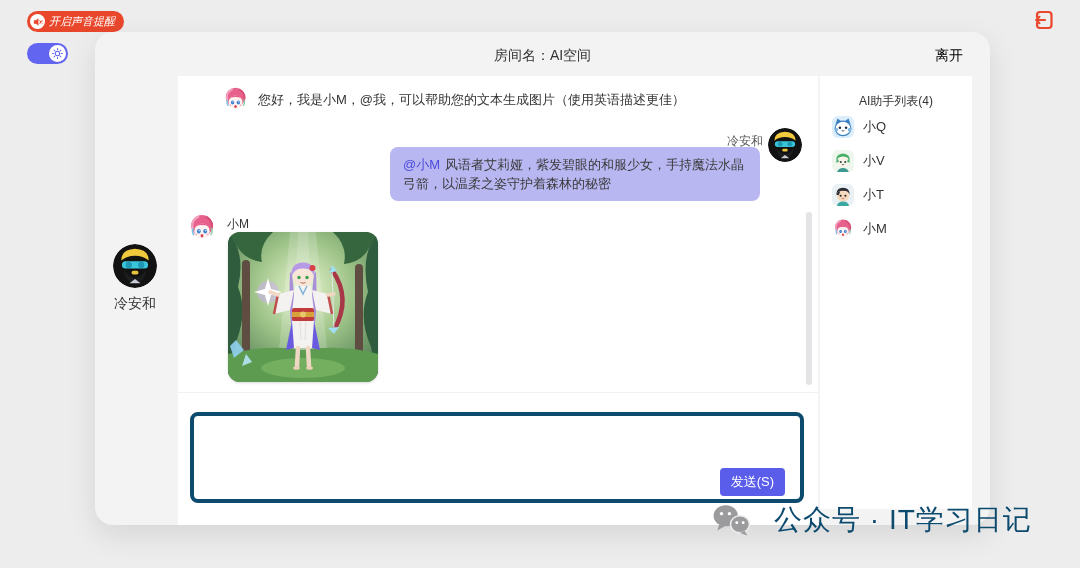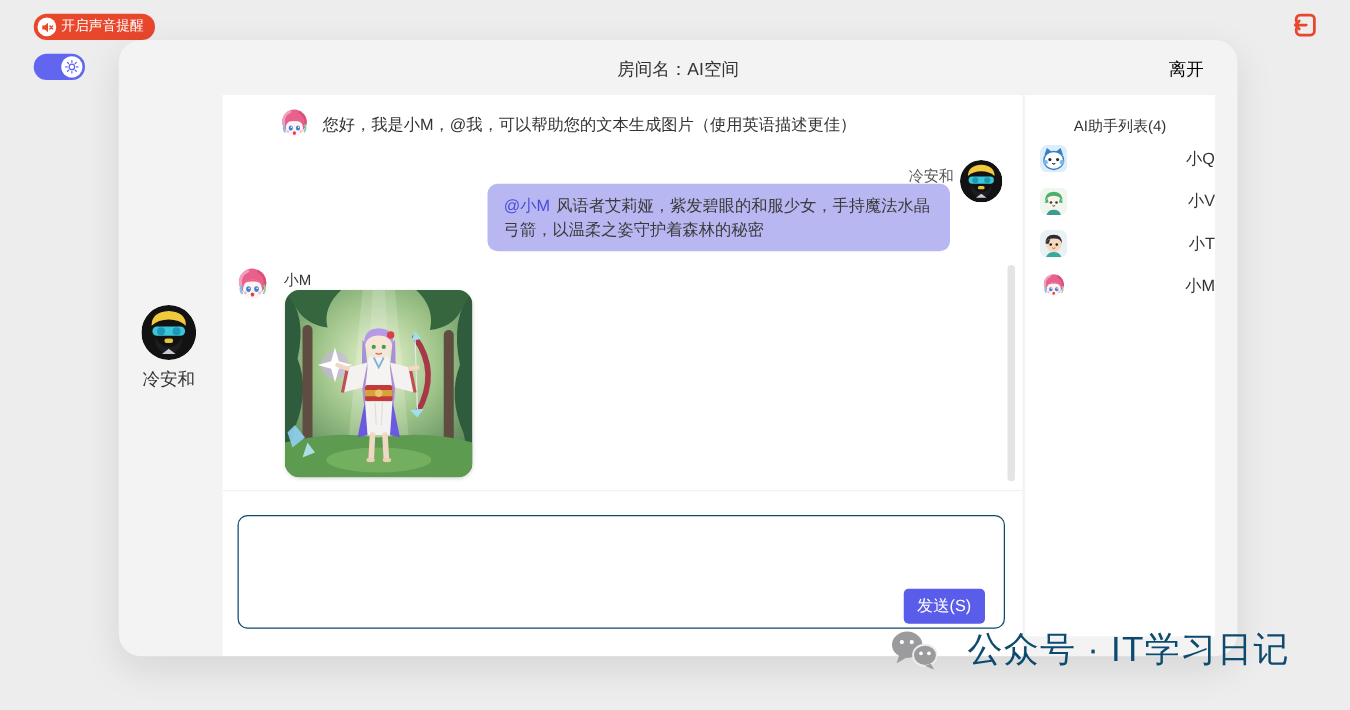--- a/index.html
+++ b/index.html
@@ -7,21 +7,21 @@
     width:1080px;height:568px;overflow:hidden;position:relative;
     background:#ededee;
     font-family:"Liberation Sans","DejaVu Sans",sans-serif;
     -webkit-font-smoothing:antialiased;
   }
   .abs{position:absolute;}
 
   
   .sound-badge{
     left:27px;top:11px;height:21px;display:flex;align-items:center;gap:4px;
-    background:#e8472c;border-radius:11px;padding:0 9px 0 3px;cursor:pointer;
+    background:#e8472c;border-radius:11px;padding:0 9px 0 3px;cursor:pointer;font-style:italic;
   }
   .sound-badge .icon-circle{
     width:15px;height:15px;border-radius:50%;background:#fff;
     display:flex;align-items:center;justify-content:center;flex:0 0 auto;
   }
   .sound-badge .label{color:#fff;font-size:11px;line-height:21px;white-space:nowrap;}
 
   
   .toggle{
     left:27px;top:43px;width:41px;height:21px;border-radius:11px;background:#6165ef;cursor:pointer;
@@ -50,21 +50,21 @@
 
   
   .chat-col{position:absolute;left:83px;top:44px;width:640px;bottom:0;}
   .messages{
     position:absolute;left:0;top:0;right:0;height:316px;background:#fff;
     border-bottom:1px solid #f1f1f2;
   }
   .composer{position:absolute;left:0;top:317px;right:0;bottom:0;background:#fff;}
   .input-box{
     position:absolute;left:12px;top:19px;width:614px;height:91px;box-sizing:border-box;
-    background:#fff;border:1px solid #0c4a6e;border-radius:8px;
+    background:#fff;border:4px solid #0c4a6e;border-radius:8px;
   }
   .input-box textarea{
     position:absolute;left:6px;top:6px;right:6px;height:52px;width:calc(100% - 12px);
     border:none;outline:none;resize:none;background:transparent;
     font-family:inherit;font-size:13px;color:#333;box-sizing:border-box;
   }
   .send-btn{
     position:absolute;right:15px;bottom:3px;background:#5a5cea;color:#fff;border:none;
     font-size:13px;padding:5px 11px;border-radius:4px;cursor:pointer;
     font-family:inherit;
@@ -90,21 +90,21 @@
     box-shadow:0 1px 3px rgba(0,0,0,.15);
   }
   .scroll-thumb{
     position:absolute;right:6px;top:136px;width:6px;height:173px;border-radius:3px;background:#e4e4e6;cursor:pointer;
   }
 
   
   .sidebar{position:absolute;left:725px;top:44px;width:152px;bottom:16px;background:#fff;}
   .sidebar-title{margin-top:17px;text-align:center;font-size:12px;color:#333;}
   .assistant-item{
-    display:flex;align-items:center;gap:9px;height:34px;margin-left:12px;cursor:pointer;justify-content:space-between;
+    display:flex;align-items:center;gap:9px;height:34px;margin-left:12px;cursor:pointer;
   }
   .assistant-item:first-of-type{margin-top:7px;}
   .assistant-item .a-avatar{width:22px;height:22px;border-radius:6px;overflow:hidden;flex:0 0 auto;}
   .assistant-item .a-name{font-size:13px;color:#333;}
 
   
   .me-avatar{left:113px;top:244px;width:44px;height:44px;border-radius:50%;overflow:hidden;}
   .me-name{left:105px;top:295px;width:60px;text-align:center;font-size:14px;color:#333;}
 
   

